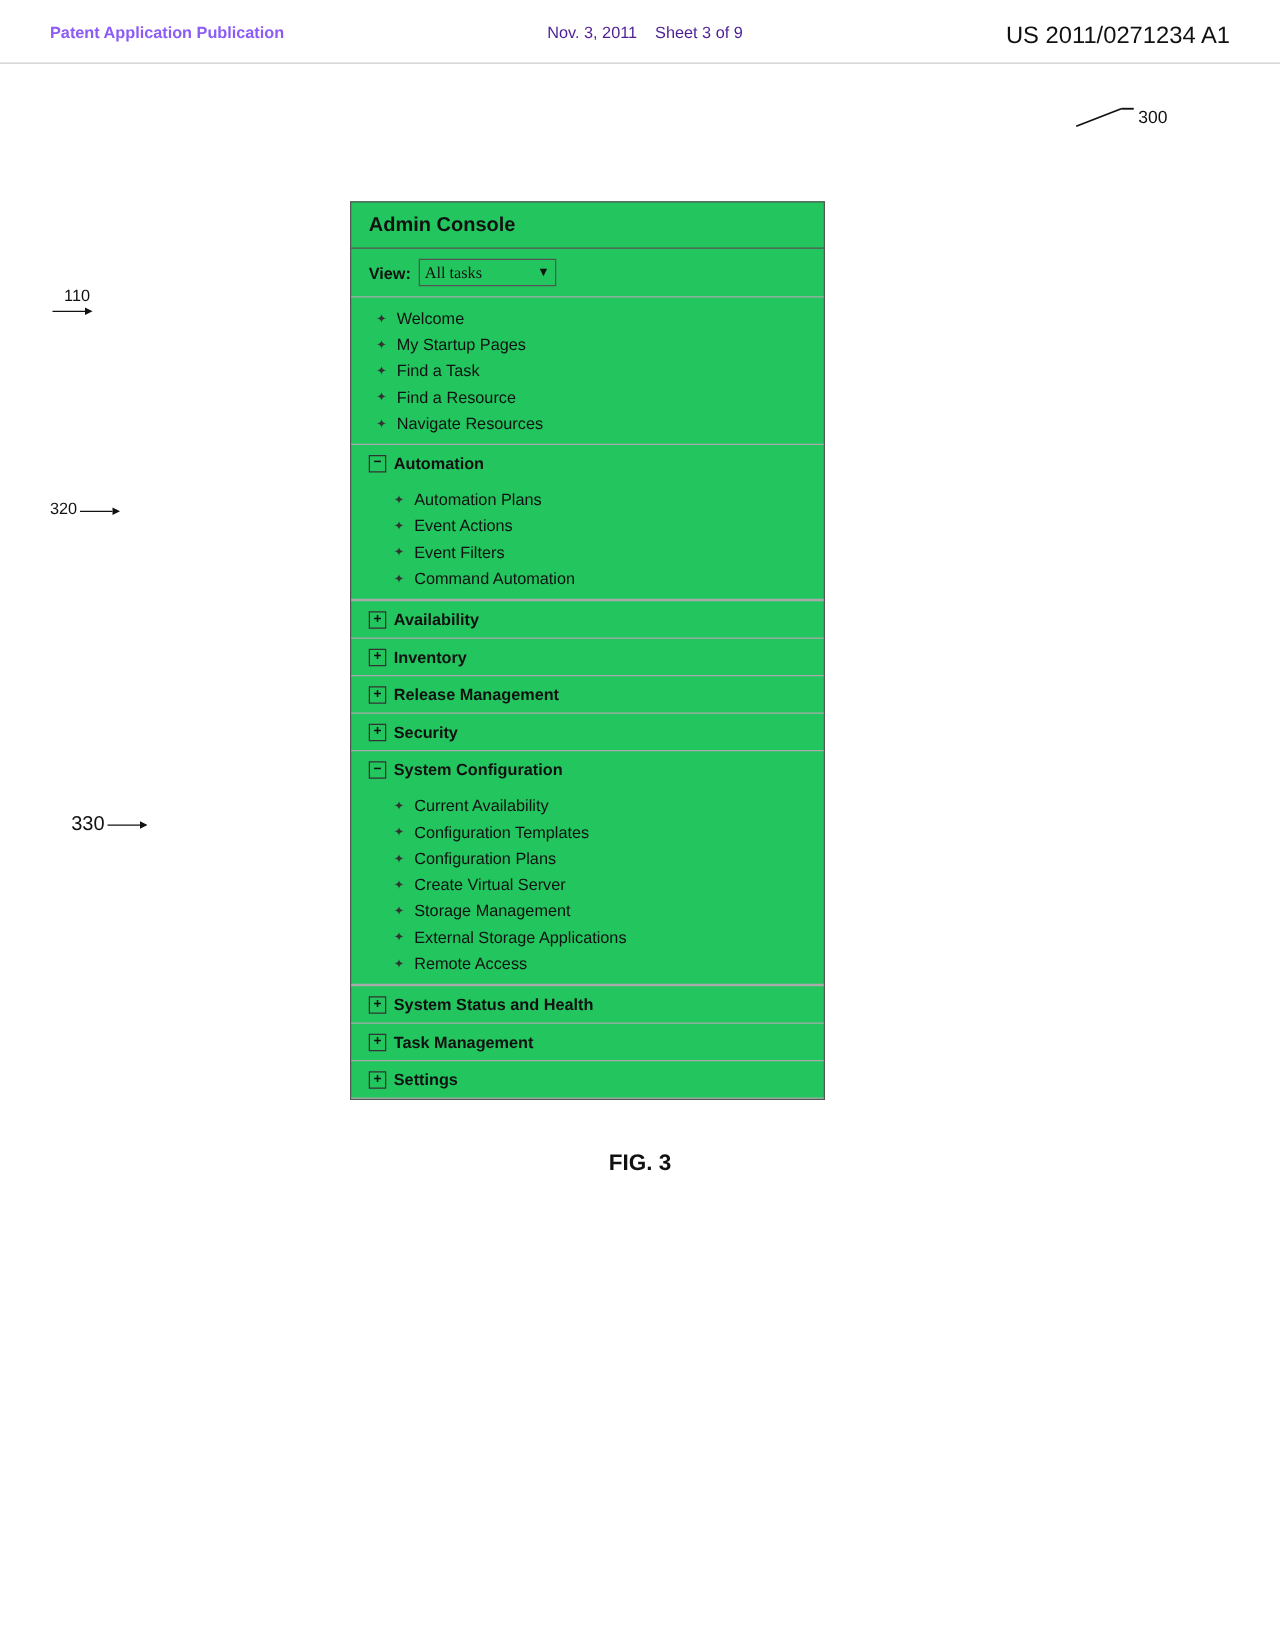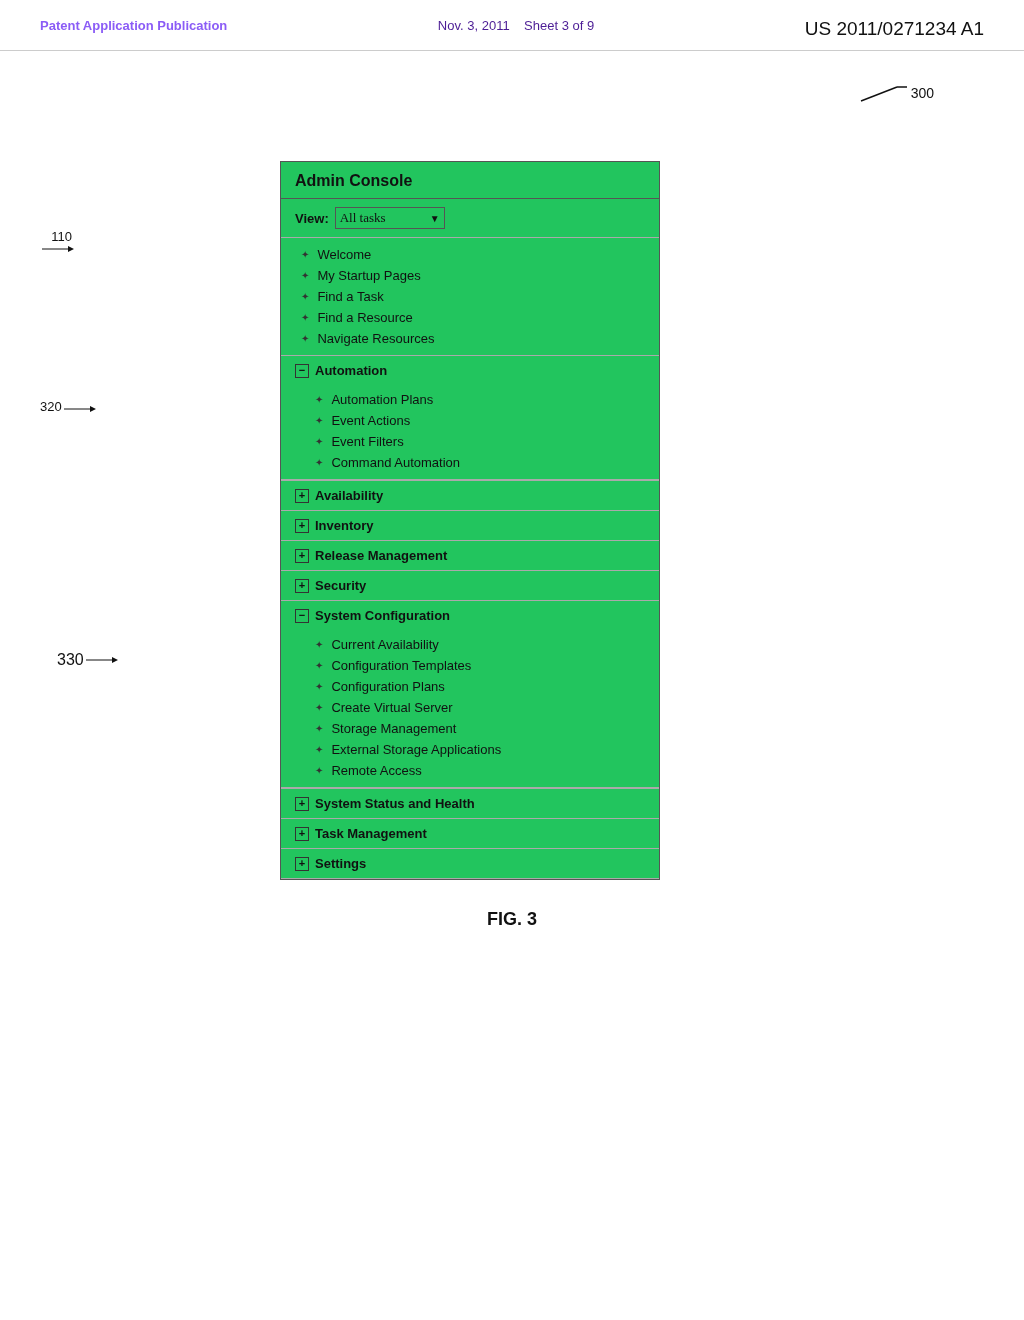--- a/index.html
+++ b/index.html
@@ -355,16 +355,16 @@
 
       <div class="section-row" style="border-bottom: 1.5px solid #aaa;">
         <div class="section-header">
           <span class="expand-icon">+</span>
           <span>Settings</span>
         </div>
       </div>
 
     </div>
 
-    <div class="fig-label" style="margin-left: -60px; margin-top: 29px;">FIG. 3</div>
+    <div class="fig-label" style="margin-left: -60px; margin-top: 40px;">FIG. 3</div>
 
   </div>
 </div>
 
 </body></html>

